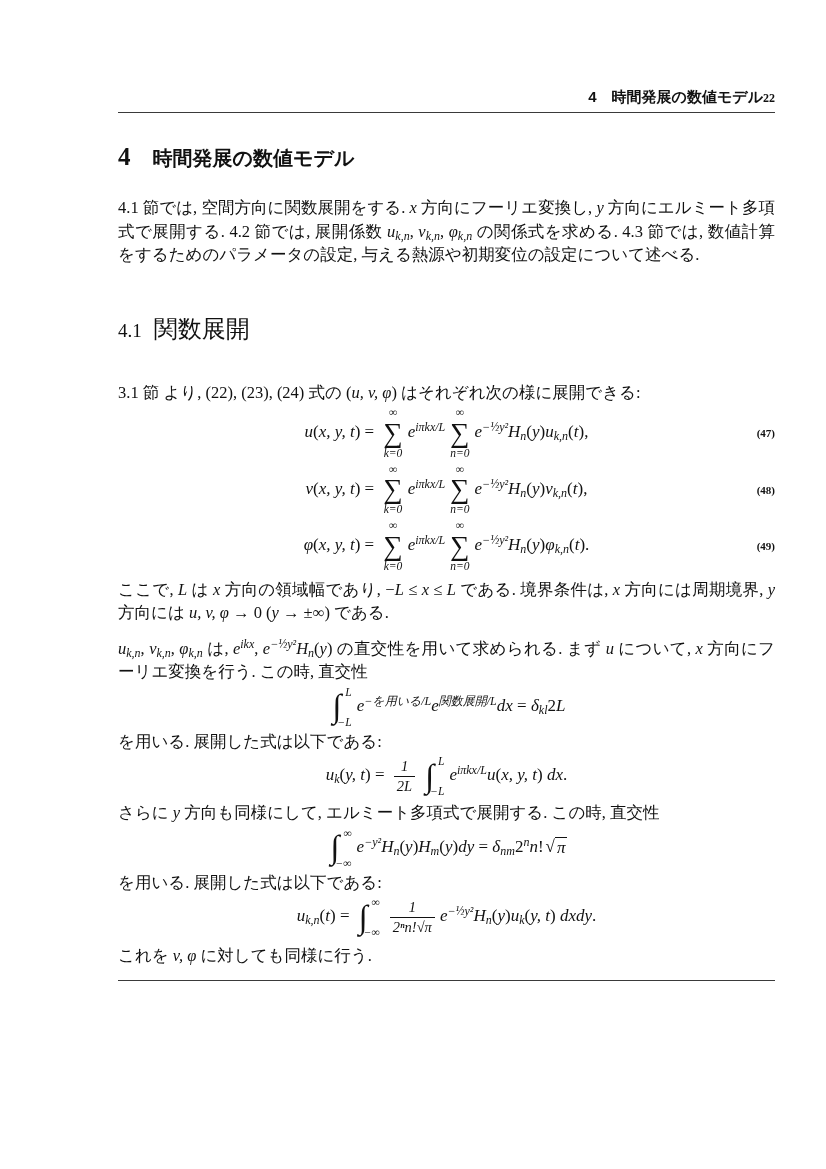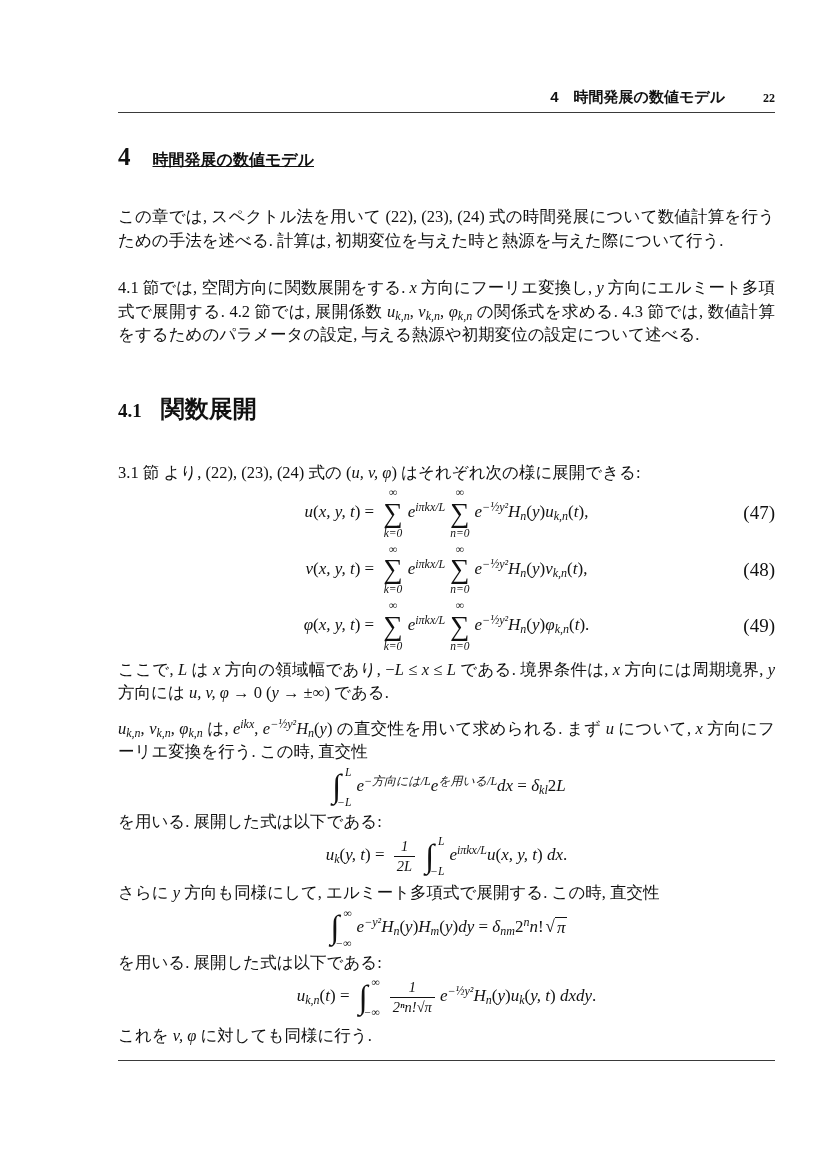--- a/index.html
+++ b/index.html
@@ -6,49 +6,49 @@
   .page{
     position:relative;width:826px;height:1169px;background:#ffffff;
     font-family:"Liberation Serif","DejaVu Serif",serif;color:#111;
     overflow:hidden;
   }
   .content{position:absolute;left:118px;top:0;width:657px;}
 
   
   .running-header{
     margin-top:88px;display:flex;justify-content:flex-end;align-items:baseline;
-    gap:38px;padding-bottom:5px;border-bottom:1.6px solid #3a3a3a;
+    padding-bottom:5px;border-bottom:1.6px solid #3a3a3a;
     font-weight:bold;font-size:15px;
   }
   .running-title{font-family:"Liberation Sans","DejaVu Sans",sans-serif;}
   .page-number{font-size:12px;}
 
   
   .section-heading{margin-top:30px;display:flex;align-items:baseline;gap:22px;font-weight:bold;}
   .section-number{font-size:25px;}
-  .section-title{font-size:16px;font-family:"Liberation Sans","DejaVu Sans",sans-serif;text-decoration:underline;}
-  .subsection-heading{margin-top:46px;display:flex;align-items:baseline;gap:19px;font-weight:bold;}
+  .section-title{font-size:20px;font-family:"Liberation Sans","DejaVu Sans",sans-serif;}
+  .subsection-heading{margin-top:46px;display:flex;align-items:baseline;gap:12px;font-weight:normal;}
   .subsection-number{font-size:19px;}
   .subsection-title{font-size:24px;font-family:"Liberation Sans","DejaVu Sans",sans-serif;}
 
   
   .para{font-size:16.5px;line-height:23.5px;text-align:justify;}
   .mt-34{margin-top:34px}.mt-24{margin-top:24px}.mt-36{margin-top:36px}.mt-12{margin-top:12px}.mt-6{margin-top:6px}
   .mt-4{margin-top:4px}.mt-2{margin-top:2px}
 
   
   .mi{font-style:italic;}
   .mr{font-style:normal;}
   sup.msup,sub.msub{font-size:12px;font-style:italic;line-height:0;}
   sup.msup{vertical-align:0.5em;}
   sub.msub{vertical-align:-0.25em;}
   .eqrow{position:relative;text-align:center;font-size:17px;margin:2px 0;}
   .eqrow .eqbody{display:inline-block;}
   .eqno{position:absolute;right:0;top:50%;transform:translateY(-50%);
-        font-size:19px;font-style:normal;}
+        font-size:11px;font-style:normal;font-weight:bold;}
   .sum{display:inline-flex;flex-direction:column;align-items:center;
        vertical-align:middle;line-height:1;margin:0 5px;}
   .sum .op{font-size:27px;line-height:1;font-style:normal;}
   .sum .lim{font-size:11.5px;font-style:italic;line-height:1.2;}
   .int{display:inline-flex;align-items:center;vertical-align:middle;margin:0 3px 0 5px;}
   .int .isym{font-size:33px;line-height:1;font-style:normal;}
   .int .ilims{display:inline-flex;flex-direction:column;justify-content:space-between;
               height:42px;font-size:11.5px;font-style:italic;margin-left:1px;margin-right:2px;}
   .int .itop{align-self:flex-end;}
   .int .ibot{align-self:flex-start;margin-left:-5px;}
@@ -71,21 +71,20 @@
     <div class="running-header">
       <span class="running-title">4　時間発展の数値モデル</span>
       <span class="page-number">22</span>
     </div>
 
     <div class="section-heading">
       <span class="section-number">4</span>
       <span class="section-title">時間発展の数値モデル</span>
     </div>
 
-    <div class="para mt-34">この章では, スペクトル法を用いて (22), (23), (24) 式の時間発展について数値計算を行うための手法を述べる. 計算は, 初期変位を与えた時と熱源を与えた際について行う.</div>
 
     <div class="para mt-24"><span class="mr">4.1 節では, 空間方向に関数展開をする. </span><span class="mi">x</span><span class="mr"> 方向にフーリエ変換し, </span><span class="mi">y</span><span class="mr"> 方向にエルミート多項式で展開する. 4.2 節では, 展開係数 </span><span class="mi">u</span><sub class="msub">k,n</sub><span class="mr">, </span><span class="mi">v</span><sub class="msub">k,n</sub><span class="mr">, </span><span class="mi">φ</span><sub class="msub">k,n</sub><span class="mr"> の関係式を求める. 4.3 節では, 数値計算をするためのパラメータの設定, 与える熱源や初期変位の設定について述べる.</span></div>
 
     <div class="subsection-heading">
       <span class="subsection-number">4.1</span>
       <span class="subsection-title">関数展開</span>
     </div>
 
     <div class="para mt-36"><span class="mr">3.1 節 より, (22), (23), (24) 式の (</span><span class="mi">u, v, φ</span><span class="mr">) はそれぞれ次の様に展開できる:</span></div>
 
@@ -130,21 +129,21 @@
 
     <div class="para mt-12"><span class="mi">u</span><sub class="msub">k,n</sub><span class="mr">, </span><span class="mi">v</span><sub class="msub">k,n</sub><span class="mr">, </span><span class="mi">φ</span><sub class="msub">k,n</sub><span class="mr"> は, </span><span class="mi">e</span><sup class="msup">ikx</sup><span class="mr">, </span><span class="mi">e</span><sup class="msup">−½y²</sup><span class="mi">H</span><sub class="msub">n</sub><span class="mr">(</span><span class="mi">y</span><span class="mr">) の直交性を用いて求められる. まず </span><span class="mi">u</span><span class="mr"> について, </span><span class="mi">x</span><span class="mr"> 方向にフーリエ変換を行う. この時, 直交性</span></div>
 
     <div class="eqrow mt-2">
       <span class="eqbody"><span class="int">
             <span class="isym">∫</span>
             <span class="ilims">
               <span class="itop">L</span>
               <span class="ibot">−L</span>
             </span>
-          </span><span class="mi">e</span><sup class="msup">−方向には/L</sup><span class="mi">e</span><sup class="msup">を用いる/L</sup><span class="mi">dx</span><span class="mr"> = </span><span class="mi">δ</span><sub class="msub">kl</sub><span class="mr">2</span><span class="mi">L</span></span>
+          </span><span class="mi">e</span><sup class="msup">−を用いる/L</sup><span class="mi">e</span><sup class="msup">関数展開/L</sup><span class="mi">dx</span><span class="mr"> = </span><span class="mi">δ</span><sub class="msub">kl</sub><span class="mr">2</span><span class="mi">L</span></span>
     </div>
 
     <div class="para mt-2">を用いる. 展開した式は以下である:</div>
 
     <div class="eqrow mt-2">
       <span class="eqbody"><span class="mi">u</span><sub class="msub">k</sub><span class="mr">(</span><span class="mi">y, t</span><span class="mr">) = </span><span class="frac">
             <span class="num">1</span>
             <span class="den">2L</span>
           </span><span class="int">
             <span class="isym">∫</span>

